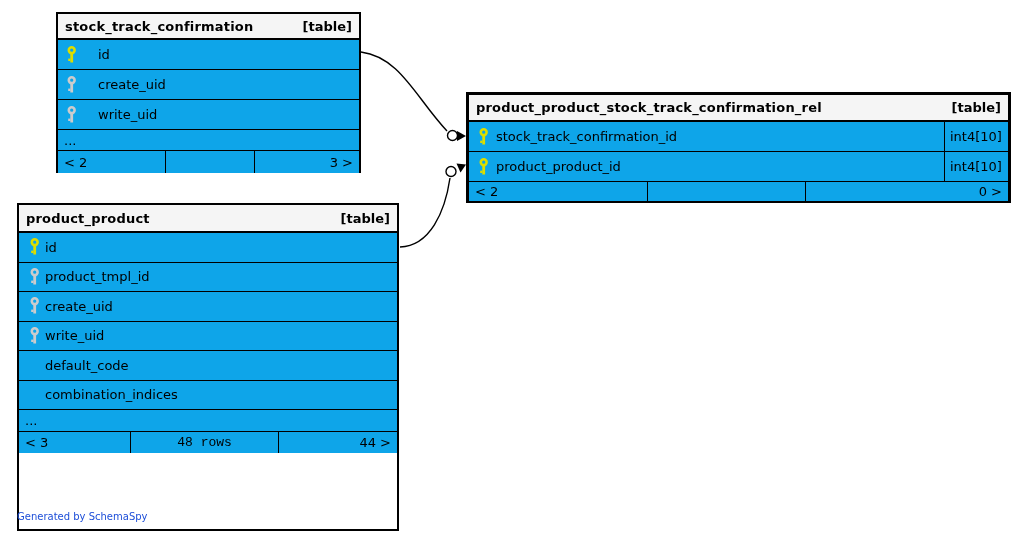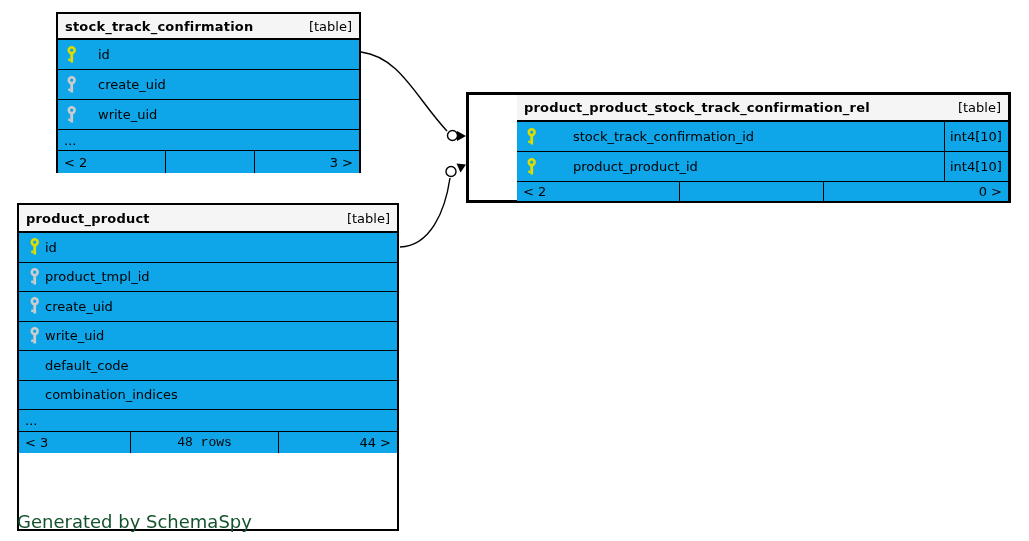--- a/index.html
+++ b/index.html
@@ -18,21 +18,21 @@
     border:2px solid #000; display:flex; flex-direction:column;
   }
   .table-box.emphasized { border-width:3px; }
 
   .tbl-header {
     background:#f5f5f5; border-bottom:2px solid #000;
     display:flex; justify-content:space-between; align-items:center;
     padding:0 7px; flex:0 0 auto;
   }
   .tbl-title { font-weight:bold; letter-spacing:0.2px; }
-  .tbl-badge { font-weight:normal; }
+  .tbl-badge { font-weight:bold; }
 
   .tbl-row {
     display:flex; align-items:center; border-bottom:1.5px solid #000;
     background:#0ea5e9; flex:0 0 auto;
   }
   .tbl-row:last-child { border-bottom:none; }
 
   .keycell { display:flex; align-items:center; justify-content:flex-start; flex:0 0 auto; }
   .key-pk { color:#dddd00; }
   .key-fk { color:#cccccc; }
@@ -58,37 +58,37 @@
   
   #t1 { left:56px; top:12px; width:305px; height:161px; }
   #t1 .tbl-header { height:26px;gap:16px; }
   #t1 .tbl-row.col { height:30px; padding-left:9px; }
   #t1 .keycell { width:31px; }
   #t1 .ellipsis-row { height:21px; }
   #t1 .tbl-footer { height:22px; }
   #t1 .fcell.left { width:35.4%; } #t1 .fcell.mid { width:29.9%; } #t1 .fcell.right { width:34.7%; }
 
   
-  #t2 { left:466px; top:92px; width:545px; height:111px;padding-left:48px; }
+  #t2 { left:466px; top:92px; width:545px; height:111px; }
   #t2 .tbl-header { height:27px; }
-  #t2 .tbl-row.col { height:30px; padding-left:10px;gap:29px; }
+  #t2 .tbl-row.col { height:30px; padding-left:10px; }
   #t2 .keycell { width:17px; }
   #t2 .tbl-footer { height:19px; }
   #t2 .fcell.left { width:33%; } #t2 .fcell.mid { width:29.5%; } #t2 .fcell.right { width:37.5%; }
 
   
   #t3 { left:17px; top:203px; width:382px; height:328px; }
   #t3 .tbl-header { height:28px; }
   #t3 .tbl-row.col { height:29.5px; padding-left:11px; }
   #t3 .keycell { width:15px; }
   #t3 .ellipsis-row { height:22px; }
   #t3 .tbl-footer { height:21px; }
   #t3 .fcell.left { width:29.4%; } #t3 .fcell.mid { width:39.4%;font-family:Liberation Mono, monospace; } #t3 .fcell.right { width:31.2%; }
 
-  .credit { position:absolute; left:17px; top:511px; font-size:18px; color:#14532d; z-index:2; }
+  .credit { position:absolute; left:17px; top:511px; font-size:10px; color:#1d4ed8; z-index:2; }
 </style>
 </head>
 <body>
 
 <div class="canvas">
 
   <svg class="edges" width="1029" height="541" viewBox="0 0 1029 541">
     <g>
       <path d="M 361 52 C 400 57 416 98 447 131" fill="none" stroke="#000" stroke-width="1.4"></path>
       <circle cx="452.5" cy="135.5" r="5" fill="#fff" stroke="#000" stroke-width="1.4"></circle>

